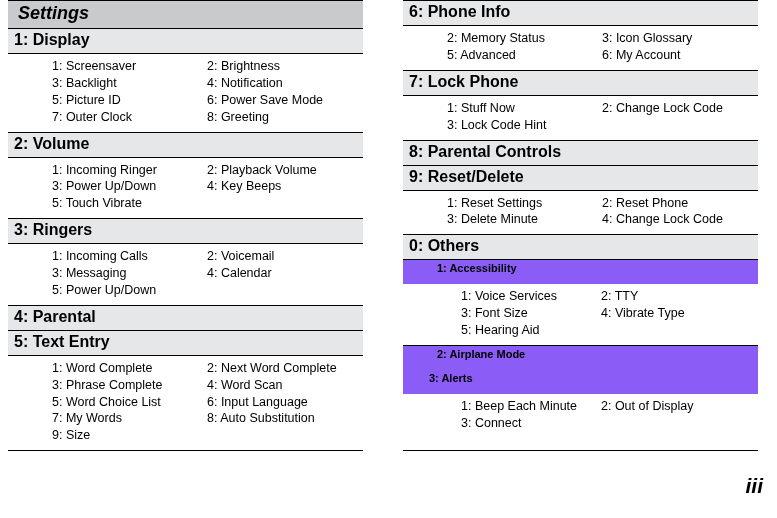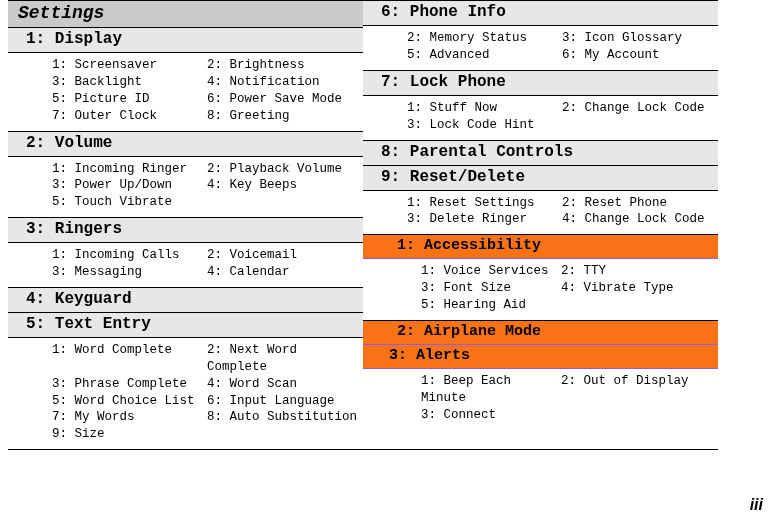--- a/index.html
+++ b/index.html
@@ -8,70 +8,70 @@
     padding: 0;
     font-family: Arial, Helvetica, sans-serif;
     width: 777px;
     height: 518px;
     position: relative;
     background: #fff;
     color: #000;
   }
   .columns {
     display: flex;
+    gap: 40px;
     padding: 0 8px;
-    font-family: Liberation Mono, monospace;
   }
   .col {
     width: 355px;
     border-top: 1px solid #000;
     border-bottom: 1px solid #000;
   }
   .title-bar {
     background: #c9cacc;
     font-weight: bold;
     font-style: italic;
     font-size: 18px;
     padding: 2px 10px 4px 10px;
     border-bottom: 1px solid #000;
   }
   .section {
     background: #e6e7e9;
     font-weight: bold;
     font-size: 16px;
-    padding: 2px 0 4px 18px;
+    padding: 2px 0 4px 6px;
     border-bottom: 1px solid #000;
   }
   .section.top { border-top: none; }
   .section + .section { border-top: none; }
   .sub {
-    background: #f97316;
+    background: #8b5cf6;
     font-weight: bold;
-    font-size: 15px;
+    font-size: 11px;
     padding: 2px 0 4px 34px;
-    border-bottom: 1px solid #8b5cf6;
+    border-bottom: 6px solid #8b5cf6;
   }
   .items {
     font-size: 12.5px;
     line-height: 1.35;
     padding: 4px 0 6px 44px;
     border-bottom: 1px solid #000;
     display: grid;
     grid-template-columns: 155px auto;
   }
   .items.deep { padding-left: 58px; grid-template-columns: 140px auto; }
   .items:last-child { border-bottom: none; }
   .sub + .sub { border-top: none; padding-left: 26px; }
   .page-num {
     position: absolute;
-    bottom: 4px;
+    bottom: 20px;
     right: 14px;
     font-style: italic;
     font-weight: bold;
-    font-size: 16px;
+    font-size: 21px;
   }
   .noborder { border-bottom: none; }
 </style>
 </head>
 <body>
 
 <div class="columns">
 
   <div class="col">
     <div class="title-bar">Settings</div>
@@ -97,24 +97,25 @@
       <span>5: Touch Vibrate</span>
       <span></span>
     </div>
 
     <div class="section">3: Ringers</div>
     <div class="items">
       <span>1: Incoming Calls</span>
       <span>2: Voicemail</span>
       <span>3: Messaging</span>
       <span>4: Calendar</span>
+      <span>5: Power Up/Down</span>
       <span></span>
     </div>
 
-    <div class="section">4: Keyguard</div>
+    <div class="section">4: Parental</div>
 
     <div class="section">5: Text Entry</div>
     <div class="items noborder">
       <span>1: Word Complete</span>
       <span>2: Next Word Complete</span>
       <span>3: Phrase Complete</span>
       <span>4: Word Scan</span>
       <span>5: Word Choice List</span>
       <span>6: Input Language</span>
       <span>7: My Words</span>
@@ -140,24 +141,25 @@
       <span>3: Lock Code Hint</span>
       <span></span>
     </div>
 
     <div class="section">8: Parental Controls</div>
 
     <div class="section">9: Reset/Delete</div>
     <div class="items">
       <span>1: Reset Settings</span>
       <span>2: Reset Phone</span>
-      <span>3: Delete Ringer</span>
+      <span>3: Delete Minute</span>
       <span>4: Change Lock Code</span>
     </div>
 
+    <div class="section">0: Others</div>
 
     <div class="sub">1: Accessibility</div>
     <div class="items deep">
       <span>1: Voice Services</span>
       <span>2: TTY</span>
       <span>3: Font Size</span>
       <span>4: Vibrate Type</span>
       <span>5: Hearing Aid</span>
       <span></span>
     </div>

